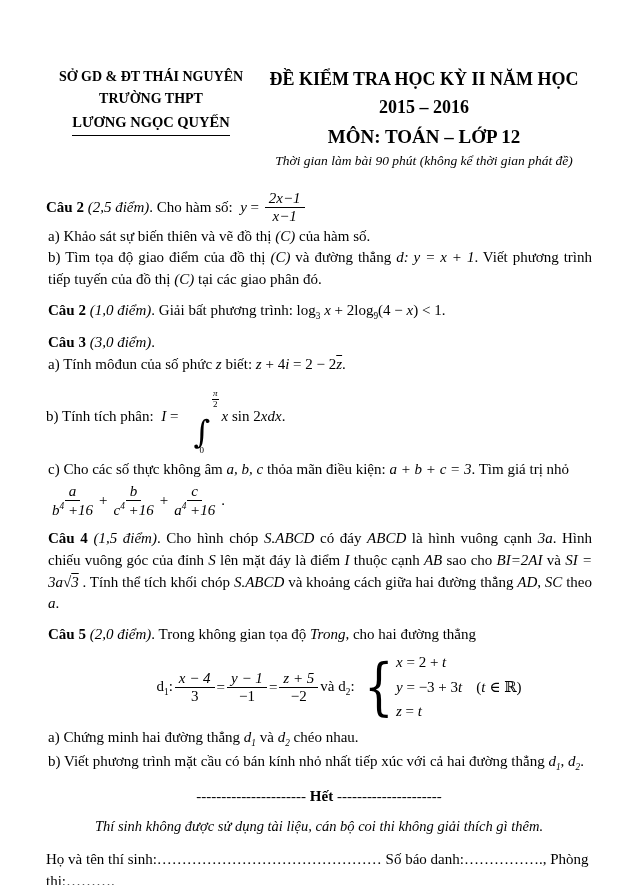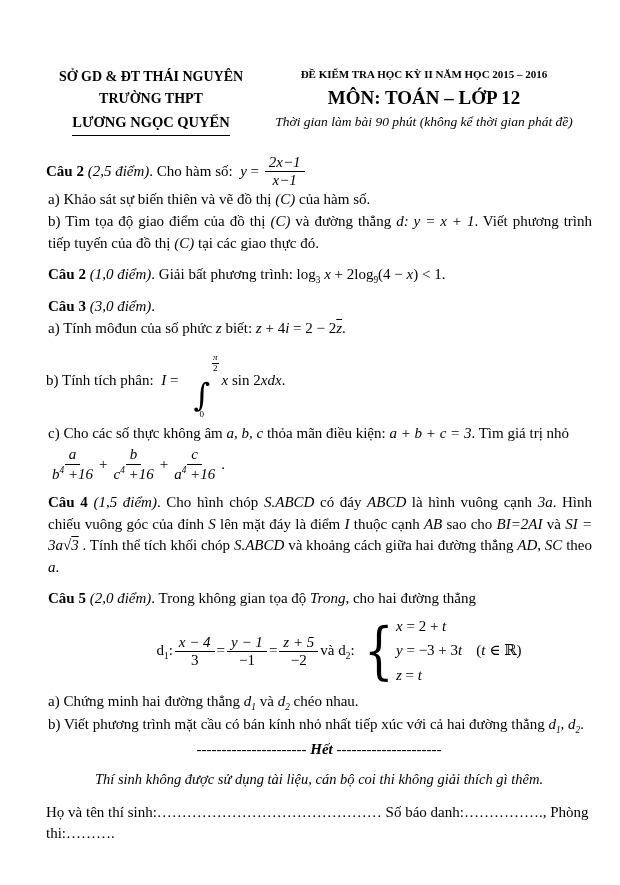--- a/index.html
+++ b/index.html
@@ -7,21 +7,21 @@
     width:620px;height:885px;background:#ffffff;color:#000;
     font-family:"Liberation Serif","DejaVu Serif",serif;
     font-size:15px;overflow:hidden;
   }
   .page{padding:66px 28px 0 46px;}
   
   .header{display:flex;align-items:flex-start;}
   .header-left{width:210px;text-align:center;font-weight:bold;font-size:14px;line-height:1.6;}
   .school-name{display:inline-block;border-bottom:1.5px solid #000;padding-bottom:1px;font-size:14.5px;}
   .header-right{flex:1;text-align:center;line-height:1.55;}
-  .exam-title{font-weight:bold;font-size:11px;}
+  .exam-title{font-weight:bold;font-size:18px;}
   .exam-subject{font-weight:bold;font-size:19px;}
   .exam-duration{font-style:italic;font-size:13.5px;}
   
   .body-text{margin-top:18px;line-height:1.45;}
   .q{margin-top:9px;}
   .line{text-align:justify;padding-left:2px;}
   .mathline{display:flex;align-items:center;flex-wrap:nowrap;}
   .mathline > span{white-space:pre;}
   
   .frac{display:inline-flex;flex-direction:column;align-items:center;vertical-align:middle;
@@ -37,21 +37,21 @@
   .int-sign{font-size:32px;line-height:0.85;font-family:"DejaVu Serif",serif;}
   
   .cases{display:inline-flex;align-items:center;margin-left:4px;}
   .brace{font-size:62px;font-family:"DejaVu Serif",serif;line-height:0.85;transform:scaleX(0.75);margin-right:-2px;}
   .case-lines{display:flex;flex-direction:column;gap:3px;}
   .case-lines span{white-space:pre;}
   .d-row{display:flex;align-items:center;justify-content:center;margin:6px 0 4px 40px;}
   .d-tail{margin-left:14px;}
   
   .center{text-align:center;}
-  .het{margin-top:1px;font-style:italic;}
+  .het{margin-top:12px;}
   .note{margin-top:8px;font-size:14.5px;}
   .name-line{margin-top:12px;}
   sub,sup{font-size:0.62em;}
 </style>
 </head>
 <body>
 
 <div class="page">
 
   <div class="header">
@@ -71,21 +71,21 @@
 
     <div class="q">
       <div class="mathline">
         <span><span style="font-weight: bold;">Câu 2 </span><span style="font-style: italic;">(2,5 điểm)</span><span>. Cho hàm số:  </span><span style="font-style: italic;">y</span><span> = </span></span>
         <span class="frac">
           <span class="num"><span>2</span><span style="font-style: italic;">x</span><span>−1</span></span>
           <span class="den"><span style="font-style: italic;">x</span><span>−1</span></span>
         </span>
       </div>
       <div class="line"><span>a) Khảo sát sự biến thiên và vẽ đồ thị </span><span style="font-style: italic;">(C)</span><span> của hàm số.</span></div>
-      <div class="line"><span>b) Tìm tọa độ giao điểm của đồ thị </span><span style="font-style: italic;">(C)</span><span> và đường thẳng </span><span style="font-style: italic;">d: y = x + 1</span><span>. Viết phương trình tiếp tuyến của đồ thị </span><span style="font-style: italic;">(C)</span><span> tại các giao thực đó.</span></div>
+      <div class="line"><span>b) Tìm tọa độ giao điểm của đồ thị </span><span style="font-style: italic;">(C)</span><span> và đường thẳng </span><span style="font-style: italic;">d: y = x + 1</span><span>. Viết phương trình tiếp tuyến của đồ thị </span><span style="font-style: italic;">(C)</span><span> tại các giao phân đó.</span></div>
     </div>
 
     <div class="q">
       <div class="line"><span style="font-weight: bold;">Câu 2 </span><span style="font-style: italic;">(1,0 điểm)</span><span>. Giải bất phương trình:  log</span><sub>3</sub><span style="font-style: italic;"> x</span><span> + 2log</span><sub>9</sub><span>(4 − </span><span style="font-style: italic;">x</span><span>) &lt; 1.</span></div>
     </div>
 
     <div class="q">
       <div class="line"><span style="font-weight: bold;">Câu 3 </span><span style="font-style: italic;">(3,0 điểm)</span><span>.</span></div>
       <div class="line"><span>a) Tính môđun của số phức </span><span style="font-style: italic;">z</span><span> biết:  </span><span style="font-style: italic;">z</span><span> + 4</span><span style="font-style: italic;">i</span><span> = 2 − 2</span><span style="font-style: italic; text-decoration: overline;">z</span><span>.</span></div>
       <div class="mathline" style="margin:4px 0;">

